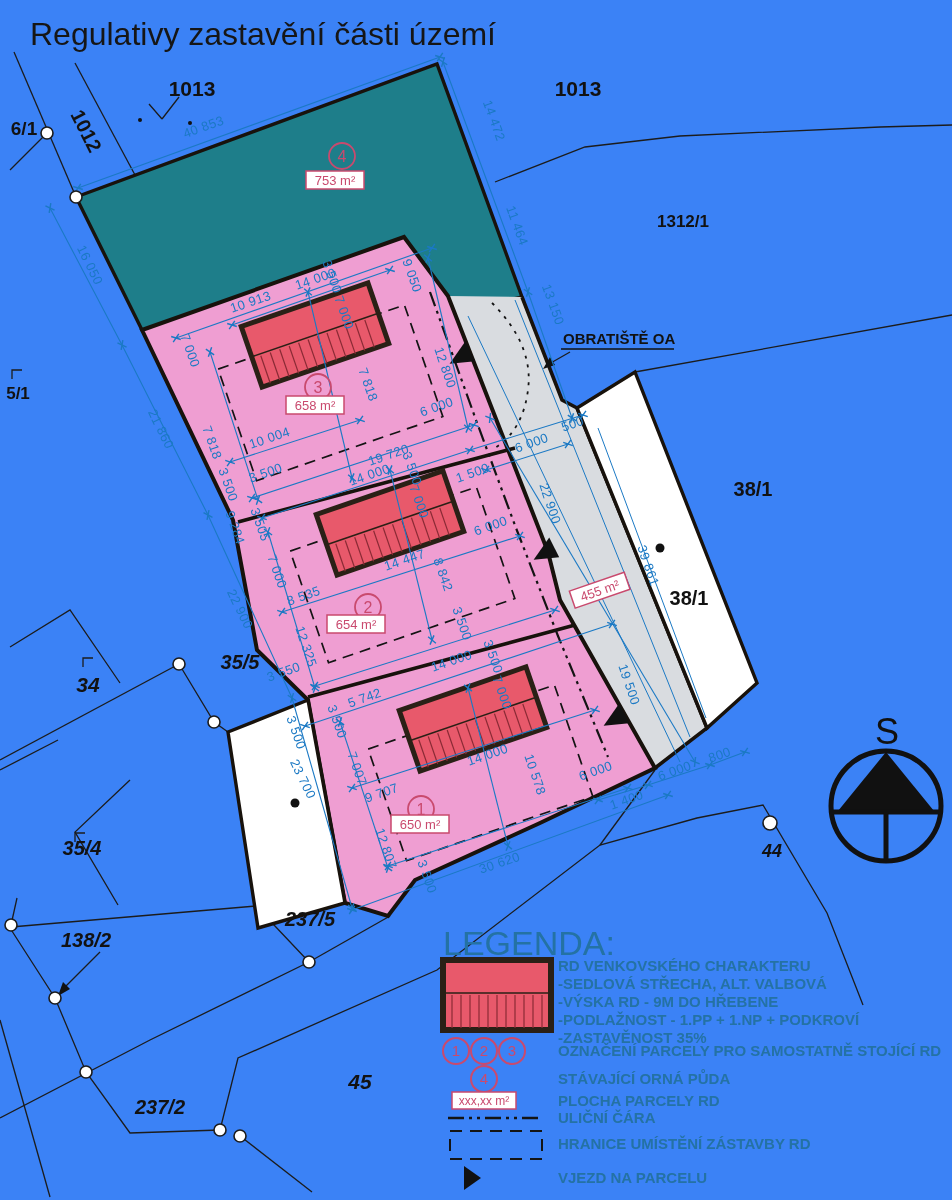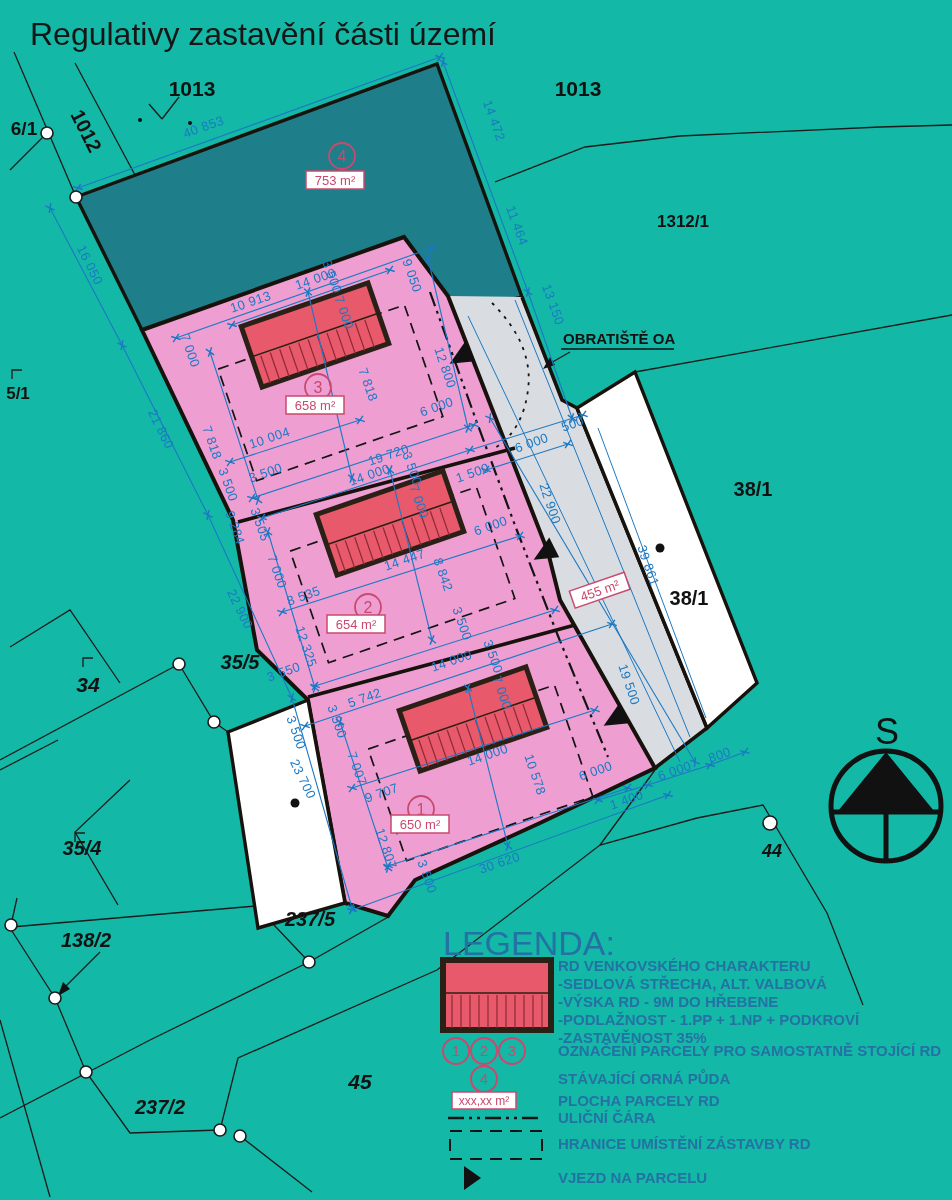--- a/index.html
+++ b/index.html
@@ -1,16 +1,16 @@
 <!DOCTYPE html>
 <html><head>
 <meta charset="utf-8">
 <style>
   html,body{margin:0;padding:0;background:#ffffff;}
-  #stage{position:relative;width:952px;height:1200px;background:#14b8a6;overflow:hidden;
+  #stage{position:relative;width:952px;height:1200px;background:#3b82f6;overflow:hidden;
          font-family:"Liberation Sans", sans-serif;}
   svg text{font-family:"Liberation Sans", sans-serif;}
   .dim{stroke:#1b79c4;stroke-width:1.1;fill:none;
        marker-start:url(#tk);marker-mid:url(#tk);marker-end:url(#tk);}
   .thin{stroke:#1c1c1c;stroke-width:1.3;fill:none;}
   .thick{stroke:#18120c;stroke-width:3.6;fill:none;}
   .env{stroke:#141414;stroke-width:1.7;stroke-dasharray:11 7;fill:none;}
   .ulc{stroke:#141414;stroke-width:2.2;stroke-dasharray:15 5 3 5 3 5;fill:none;}
   .vertex{fill:#ffffff;stroke:#1c1c1c;stroke-width:1.6;}
   .dot{fill:#111111;}

